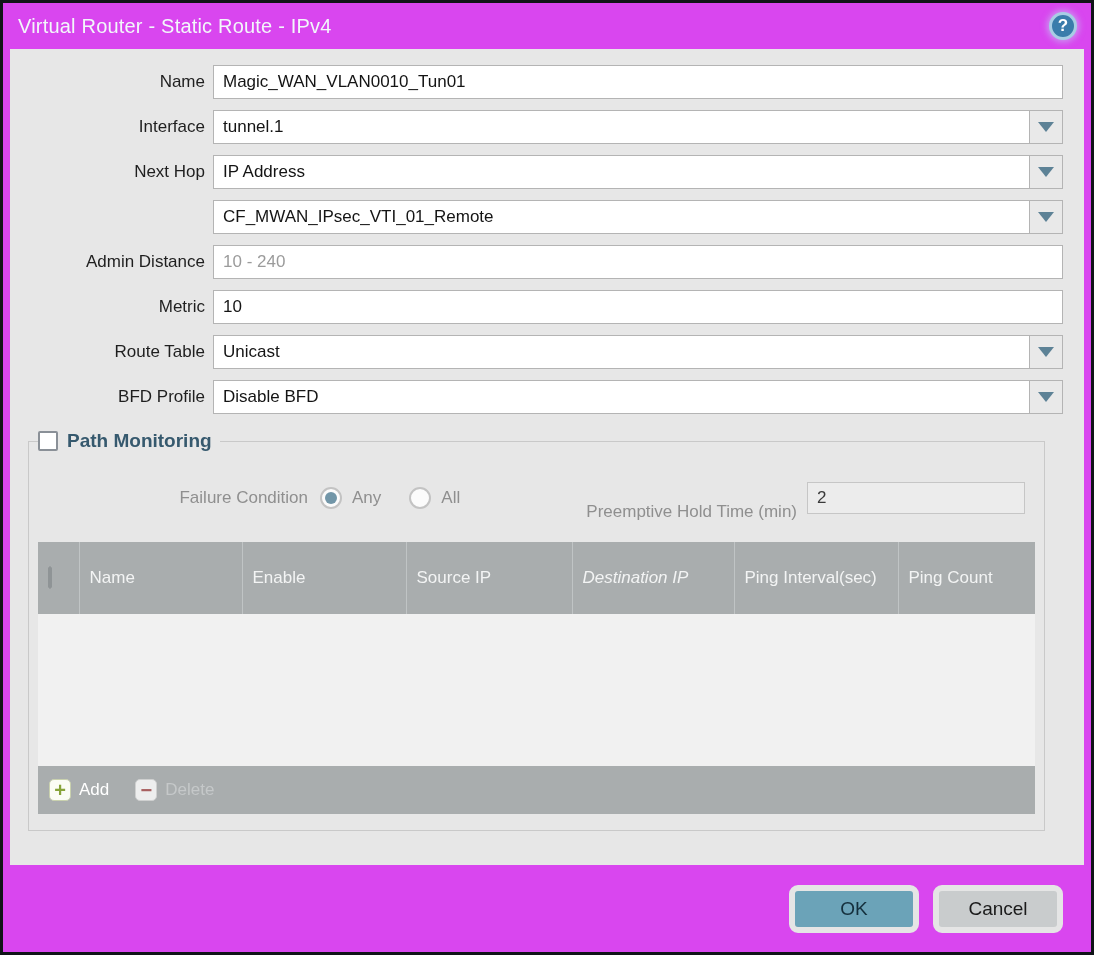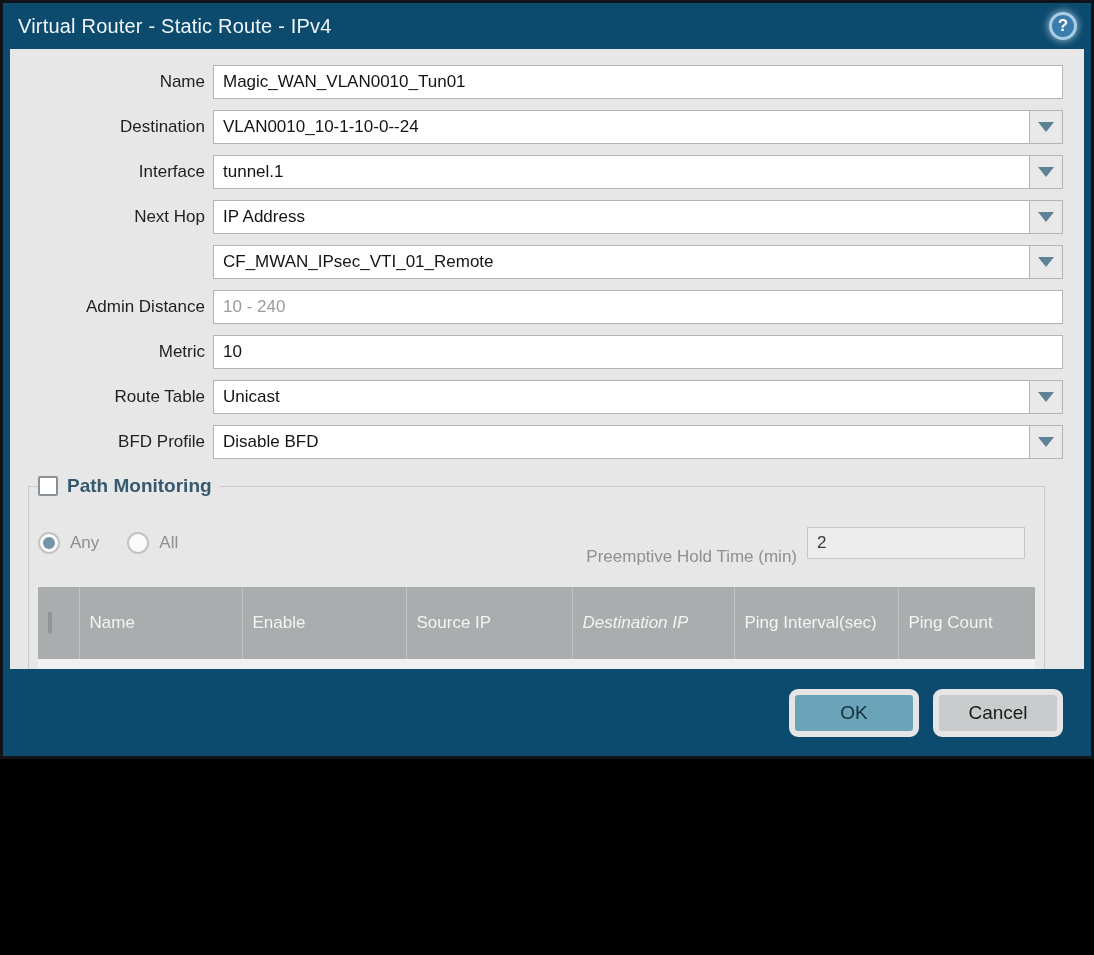--- a/index.html
+++ b/index.html
@@ -2,23 +2,23 @@
 <html><head>
 <meta charset="utf-8">
 <style>
   * { box-sizing: border-box; margin: 0; padding: 0; }
   html, body { width: 1094px; height: 955px; }
   body {
     font-family: "Liberation Sans", sans-serif;
     background: #000;
   }
   .dialog {
-    width: 1094px; height: 759px;
+    width: 1094px; height: 955px;
     border: 3px solid #101418;
-    background: #0c4a6e;
+    background: #d946ef;
     display: flex; flex-direction: column;
   }
   
   .titlebar {
     height: 46px; flex: none;
     display: flex; align-items: center; justify-content: space-between;
     padding: 0 14px 0 15px;
   }
   .title {
     color: #f2f7fa; font-size: 20px; letter-spacing: 0.2px;
@@ -166,29 +166,20 @@
 
   <div class="content">
 
     <div class="frow">
       <label class="flabel">Name</label>
       <div class="field">
         <input class="tinput" value="Magic_WAN_VLAN0010_Tun01" style="">
       </div>
     </div>
 
-    <div class="frow">
-      <label class="flabel">Destination</label>
-      <div class="field">
-        <input class="tinput" value="VLAN0010_10-1-10-0--24" style="">
-        <span class="ddbtn">
-            <span class="tri"></span>
-          </span>
-      </div>
-    </div>
 
     <div class="frow">
       <label class="flabel">Interface</label>
       <div class="field">
         <input class="tinput" value="tunnel.1" style="">
         <span class="ddbtn">
             <span class="tri"></span>
           </span>
       </div>
     </div>
@@ -247,20 +238,21 @@
       </div>
     </div>
 
     <fieldset class="pm">
       <legend class="pm-legend">
         <span class="pm-checkbox"></span>
         <span>Path Monitoring</span>
       </legend>
 
       <div class="pm-row">
+        <span class="pm-fc-label">Failure Condition</span>
         <span class="radio-group">
           <span class="radio-opt">
             <span class="radio sel"></span>
             <span>Any</span>
           </span>
           <span class="radio-opt">
             <span class="radio"></span>
             <span>All</span>
           </span>
         </span>

